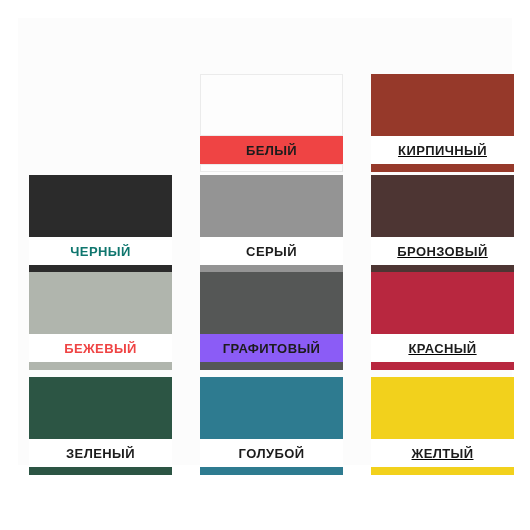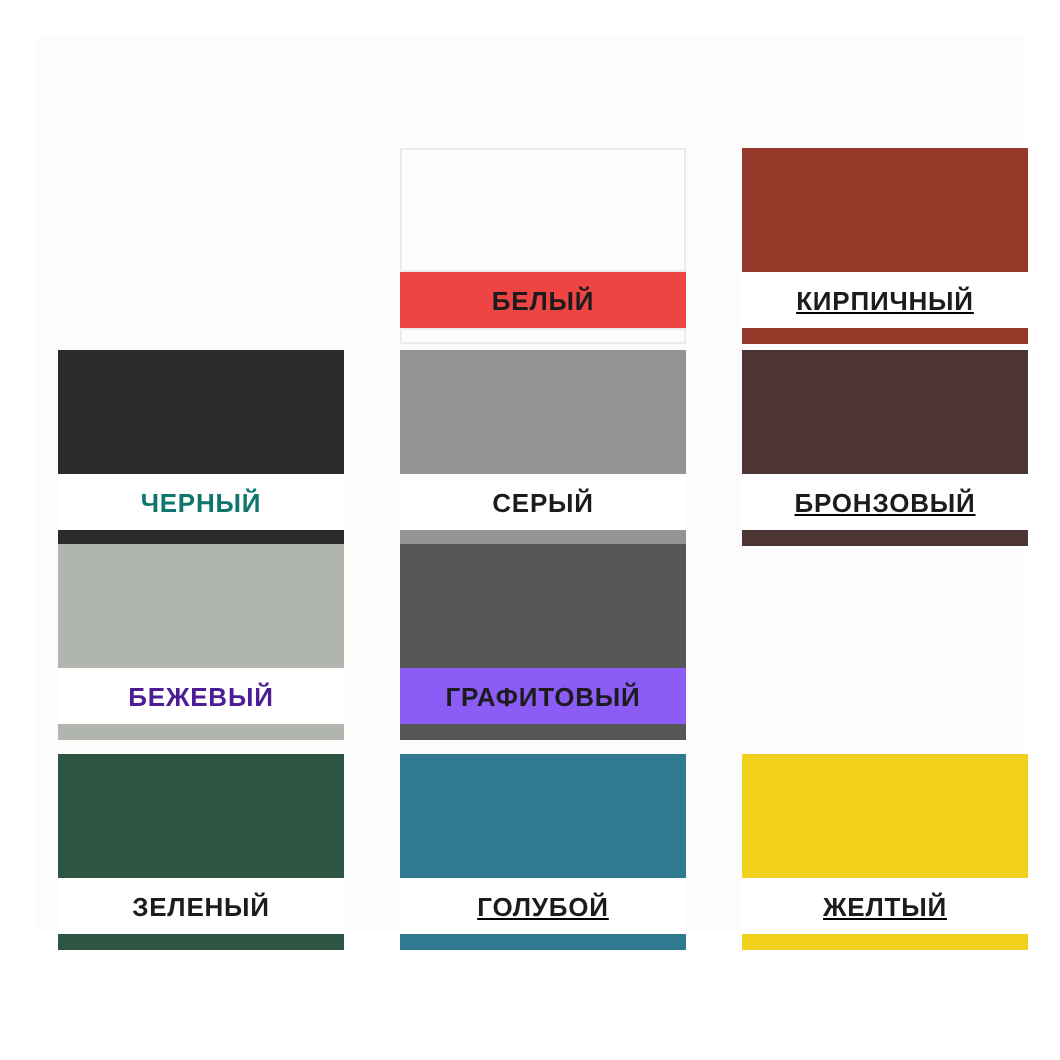--- a/index.html
+++ b/index.html
@@ -138,45 +138,52 @@
       <div class="chip" style="background: rgb(77, 53, 51);"></div>
       <div class="label-strip" style="background: rgb(255, 255, 255);">
         <span class="caption" style="color: rgb(28, 28, 28);">БРОНЗОВЫЙ</span>
       </div>
       <div class="bar" style="background: rgb(77, 53, 51);"></div>
     </div>
 
     <div class="swatch row-3 col-1">
       <div class="chip" style="background: rgb(176, 181, 173);"></div>
       <div class="label-strip" style="background: rgb(255, 255, 255);">
-        <span class="caption" style="color: #4c1d95;">БЕЖЕВЫЙ</span>
+        <span class="caption" style="color: #ef4444;">БЕЖЕВЫЙ</span>
       </div>
       <div class="bar" style="background: rgb(176, 181, 173);"></div>
     </div>
 
     <div class="swatch row-3 col-2">
       <div class="chip" style="background: rgb(85, 87, 86);"></div>
       <div class="label-strip" style="background: #8b5cf6;">
         <span class="caption" style="color: rgb(28, 28, 28);">ГРАФИТОВЫЙ</span>
       </div>
       <div class="bar" style="background: rgb(85, 87, 86);"></div>
     </div>
 
+    <div class="swatch row-3 col-3">
+      <div class="chip" style="background: rgb(184, 39, 63);"></div>
+      <div class="label-strip" style="background: rgb(255, 255, 255);">
+        <span class="caption" style="color: rgb(28, 28, 28);">КРАСНЫЙ</span>
+      </div>
+      <div class="bar" style="background: rgb(184, 39, 63);"></div>
+    </div>
 
     <div class="swatch row-4 col-1">
       <div class="chip" style="background: rgb(44, 85, 68);"></div>
       <div class="label-strip" style="background: rgb(255, 255, 255);">
         <span class="caption" style="color: rgb(28, 28, 28);">ЗЕЛЕНЫЙ</span>
       </div>
       <div class="bar" style="background: rgb(44, 85, 68);"></div>
     </div>
 
     <div class="swatch row-4 col-2">
       <div class="chip" style="background: rgb(46, 123, 144);"></div>
-      <div class="label-strip" style="background: rgb(255, 255, 255); text-decoration: underline;">
+      <div class="label-strip" style="background: rgb(255, 255, 255);">
         <span class="caption" style="color: rgb(28, 28, 28);">ГОЛУБОЙ</span>
       </div>
       <div class="bar" style="background: rgb(46, 123, 144);"></div>
     </div>
 
     <div class="swatch row-4 col-3">
       <div class="chip" style="background: rgb(242, 209, 28);"></div>
       <div class="label-strip" style="background: rgb(255, 255, 255);">
         <span class="caption" style="color: rgb(28, 28, 28);">ЖЕЛТЫЙ</span>
       </div>

